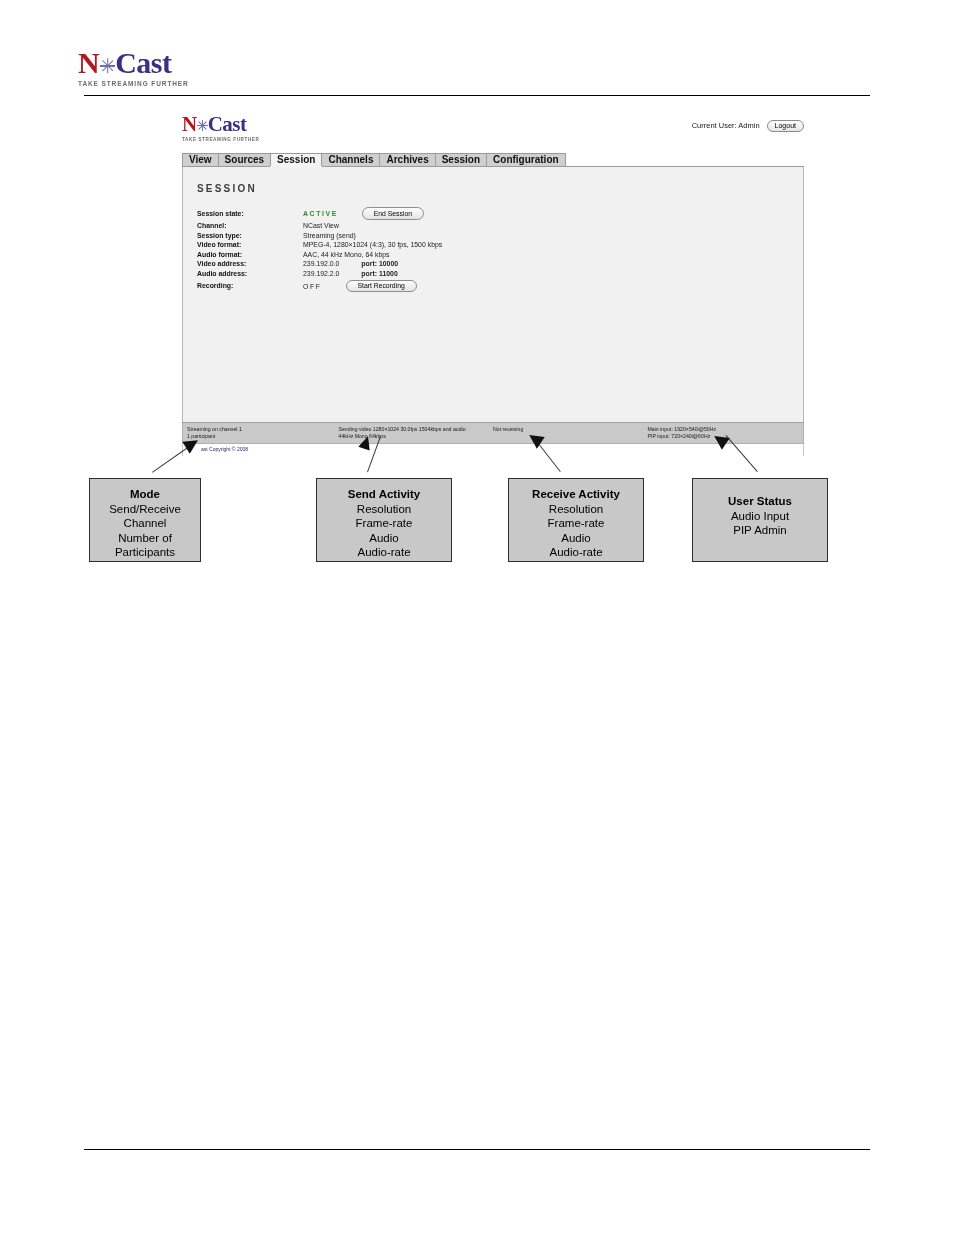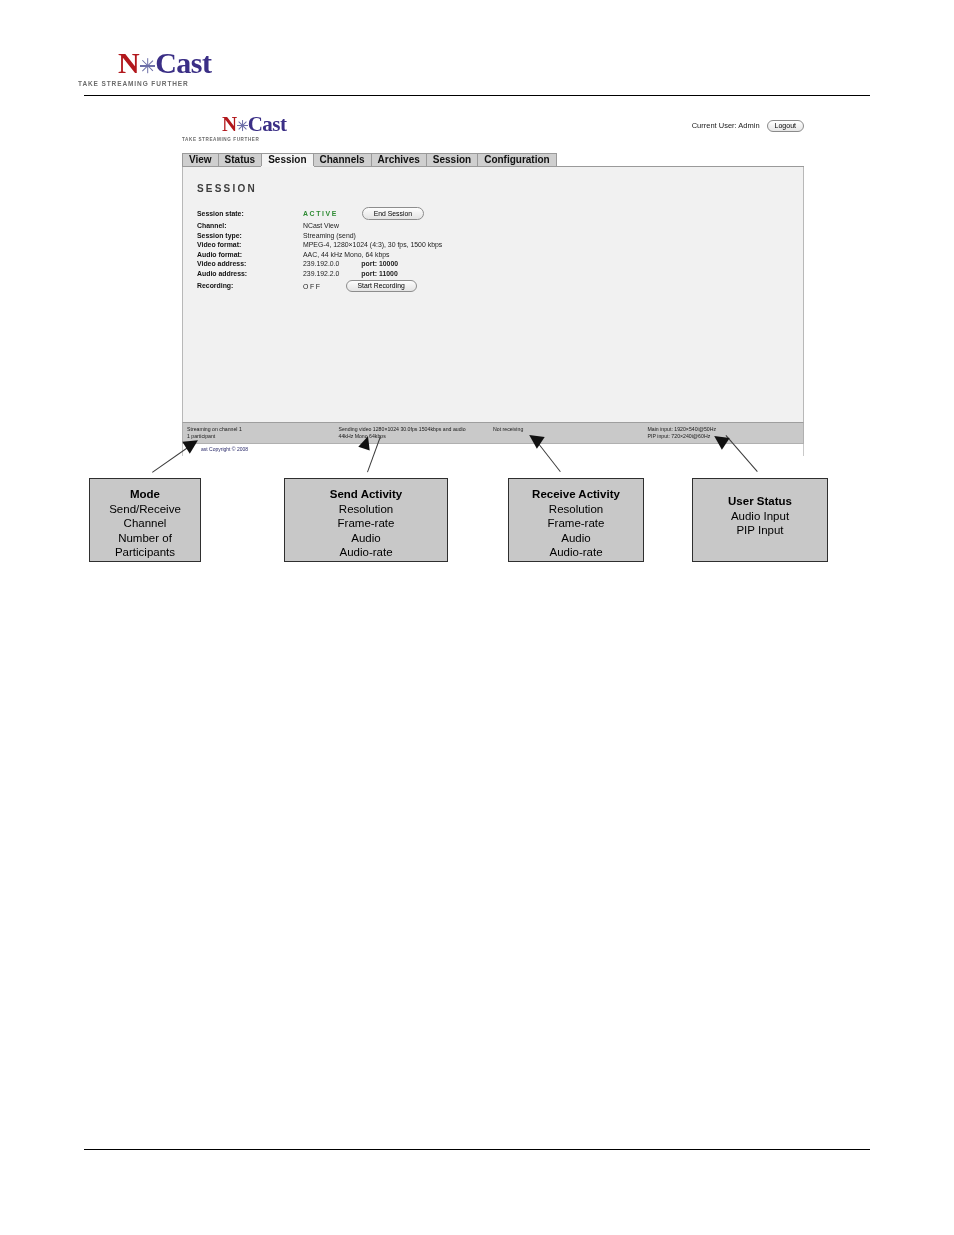--- a/index.html
+++ b/index.html
@@ -23,21 +23,20 @@
     top: 48px;
     width: 200px;
     height: 42px;
   }
   .logo-word {
     font-family: "Liberation Serif", serif;
     font-size: 30px;
     line-height: 30px;
     letter-spacing: -0.5px;
     white-space: nowrap;
-    margin-left: 40px;
   }
   .logo-n { color: #b2181d; font-weight: bold; }
   .logo-cast { color: #3b2f86; font-weight: bold; }
   .logo-star {
     display: inline-block;
     position: relative;
     width: 16px;
     height: 18px;
     vertical-align: -2px;
   }
@@ -268,21 +267,21 @@
     </div>
 
     <div class="user-area">
       <span>Current User: Admin</span>
       <span class="logout-btn">Logout</span>
     </div>
   </div>
 
   <div class="tabbar">
     <div class="tab">View</div>
-    <div class="tab">Status</div>
+    <div class="tab">Sources</div>
     <div class="tab active">Session</div>
     <div class="tab">Channels</div>
     <div class="tab">Archives</div>
     <div class="tab">Session</div>
     <div class="tab">Configuration</div>
   </div>
 
   <div class="panel">
     <div class="panel-title">SESSION</div>
 
@@ -371,33 +370,33 @@
 <div class="leader" style="left:757px; top:472px; width:48px; transform:rotate(-131deg);"></div>
 <div class="arrowhead" style="left:713px; top:433px; border-left:7px solid transparent; border-right:7px solid transparent; border-bottom:14px solid #111; transform:rotate(-56deg);"></div>
 
 <div class="callout" style="left:89px; top:478px; width:112px; height:84px;">
   <div class="ct">Mode</div>
   <div>Send/Receive</div>
   <div>Channel</div>
   <div>Number of Participants</div>
 </div>
 
-<div class="callout" style="left:284px; top:478px; width:164px; height:84px;">
+<div class="callout" style="left:316px; top:478px; width:136px; height:84px;">
   <div class="ct">Send Activity</div>
   <div>Resolution</div>
   <div>Frame-rate</div>
   <div>Audio</div>
   <div>Audio-rate</div>
 </div>
 
 <div class="callout" style="left:508px; top:478px; width:136px; height:84px;">
   <div class="ct">Receive Activity</div>
   <div>Resolution</div>
   <div>Frame-rate</div>
   <div>Audio</div>
   <div>Audio-rate</div>
 </div>
 
 <div class="callout" style="left:692px; top:478px; width:136px; height:84px; padding-top:15px;">
   <div class="ct">User Status</div>
   <div>Audio Input</div>
-  <div>PIP Input</div>
+  <div>PIP Admin</div>
 </div>
 
 </body></html>

